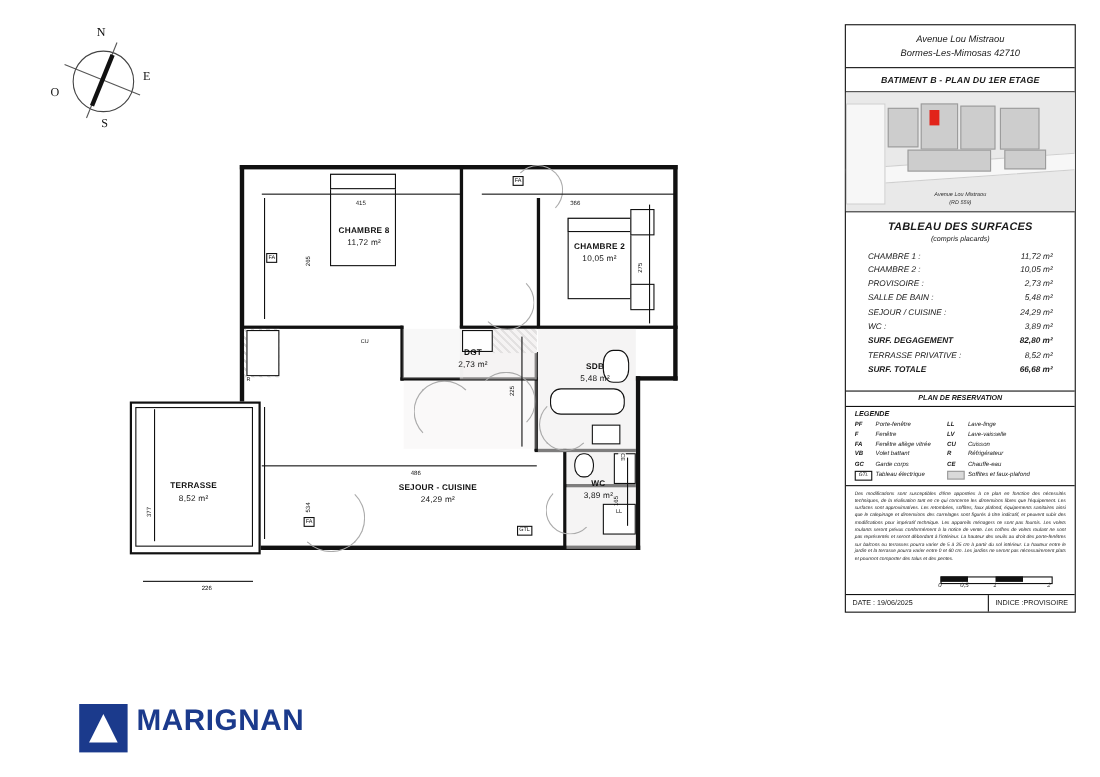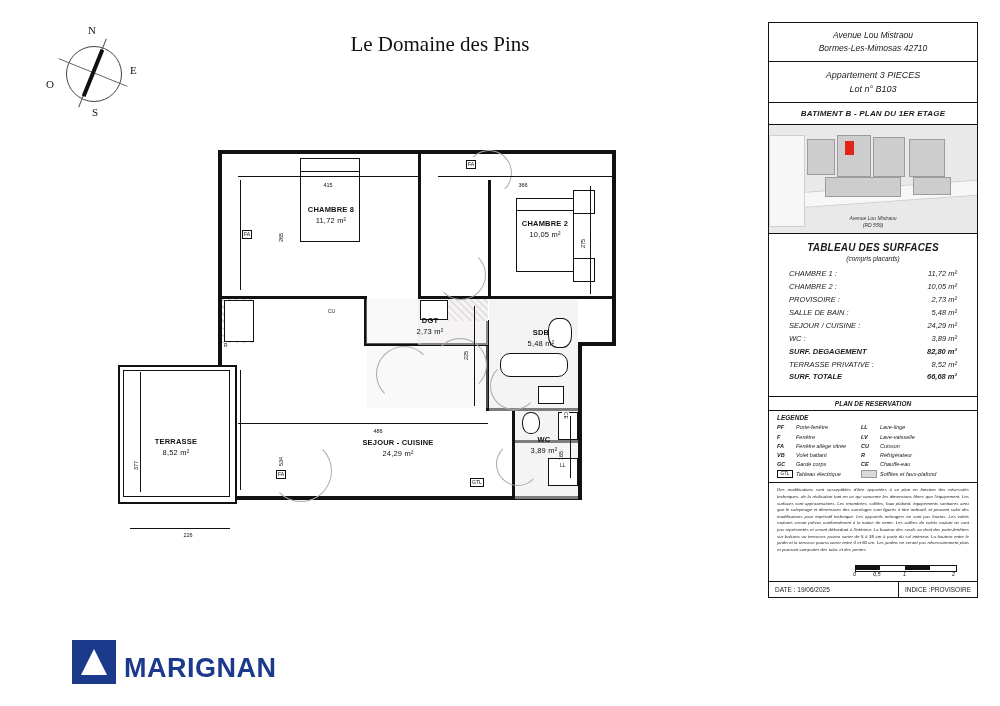--- a/index.html
+++ b/index.html
@@ -15,21 +15,21 @@
   .compass .lbl{position:absolute;font-size:11px;color:#111;font-family:"Liberation Serif",serif;}
   .compass .n{left:40px;top:-4px;}
   .compass .e{left:82px;top:36px;}
   .compass .s{left:44px;top:78px;}
   .compass .o{left:-2px;top:50px;}
 
   
   .plan-title{position:absolute;left:230px;top:32px;width:420px;text-align:center;font-size:21px;font-family:"Liberation Serif",serif;color:#111;}
 
   
-  .logo{position:absolute;left:40px;top:640px;display:flex;align-items:flex-end;gap:8px;padding-left:32px;}
+  .logo{position:absolute;left:40px;top:640px;display:flex;align-items:flex-start;gap:8px;padding-left:32px;}
   .logo .mark{width:44px;height:44px;background:#1b3a8c;position:relative;}
   .logo .mark:after{content:"";position:absolute;left:9px;top:9px;width:0;height:0;border-left:13px solid transparent;border-right:13px solid transparent;border-bottom:26px solid #fff;}
   .logo .word{font-size:27px;font-weight:bold;color:#1b3a8c;letter-spacing:0.5px;font-family:"Liberation Sans",sans-serif;}
 
   
   .plan{position:absolute;left:118px;top:140px;width:520px;height:420px;}
   .wall{position:absolute;background:#111;}
   .wall-th{position:absolute;border:1px solid #111;background:#fff;}
   .hatch{position:absolute;background:
      repeating-linear-gradient(45deg,#d8d8d8 0 2px,#ffffff 2px 5px);}
@@ -85,21 +85,20 @@
     <div class="ring"></div>
     <div class="cross1"></div>
     <div class="cross2"></div>
     <div class="needle"></div>
     <div class="lbl n">N</div>
     <div class="lbl e">E</div>
     <div class="lbl s">S</div>
     <div class="lbl o">O</div>
   </div>
 
-  <div class="plan-title">Le Domaine des Pins</div>
 
   <div class="plan">
 
     <div class="wall" style="left:100px;top:10px;width:398px;height:4px;"></div>
     <div class="wall" style="left:100px;top:10px;width:4px;height:350px;"></div>
     <div class="wall" style="left:494px;top:10px;width:4px;height:196px;"></div>
     <div class="wall" style="left:460px;top:202px;width:38px;height:4px;"></div>
     <div class="wall" style="left:460px;top:202px;width:4px;height:158px;"></div>
     <div class="wall" style="left:100px;top:356px;width:364px;height:4px;"></div>
 
@@ -214,24 +213,20 @@
     <div class="word">MARIGNAN</div>
   </div>
 
   <div class="panel">
 
     <div class="sec">
       <div class="addr">Avenue Lou Mistraou</div>
       <div class="addr">Bormes-Les-Mimosas 42710</div>
     </div>
 
-    <div class="sec">
-      <div class="appt">Appartement 3 PIECES</div>
-      <div class="appt">Lot n° B103</div>
-    </div>
 
     <div class="sec">
       <div class="bat">BATIMENT B - PLAN DU 1ER ETAGE</div>
     </div>
 
     <div class="sec" style="padding:0;">
       <div class="sitemap">
         <div class="road" style="left:0;top:62px;width:208px;height:14px;transform:rotate(-4deg);"></div>
         <div class="road" style="left:0;top:10px;width:34px;height:90px;"></div>
         <div class="blk" style="left:38px;top:14px;width:26px;height:34px;"></div>

